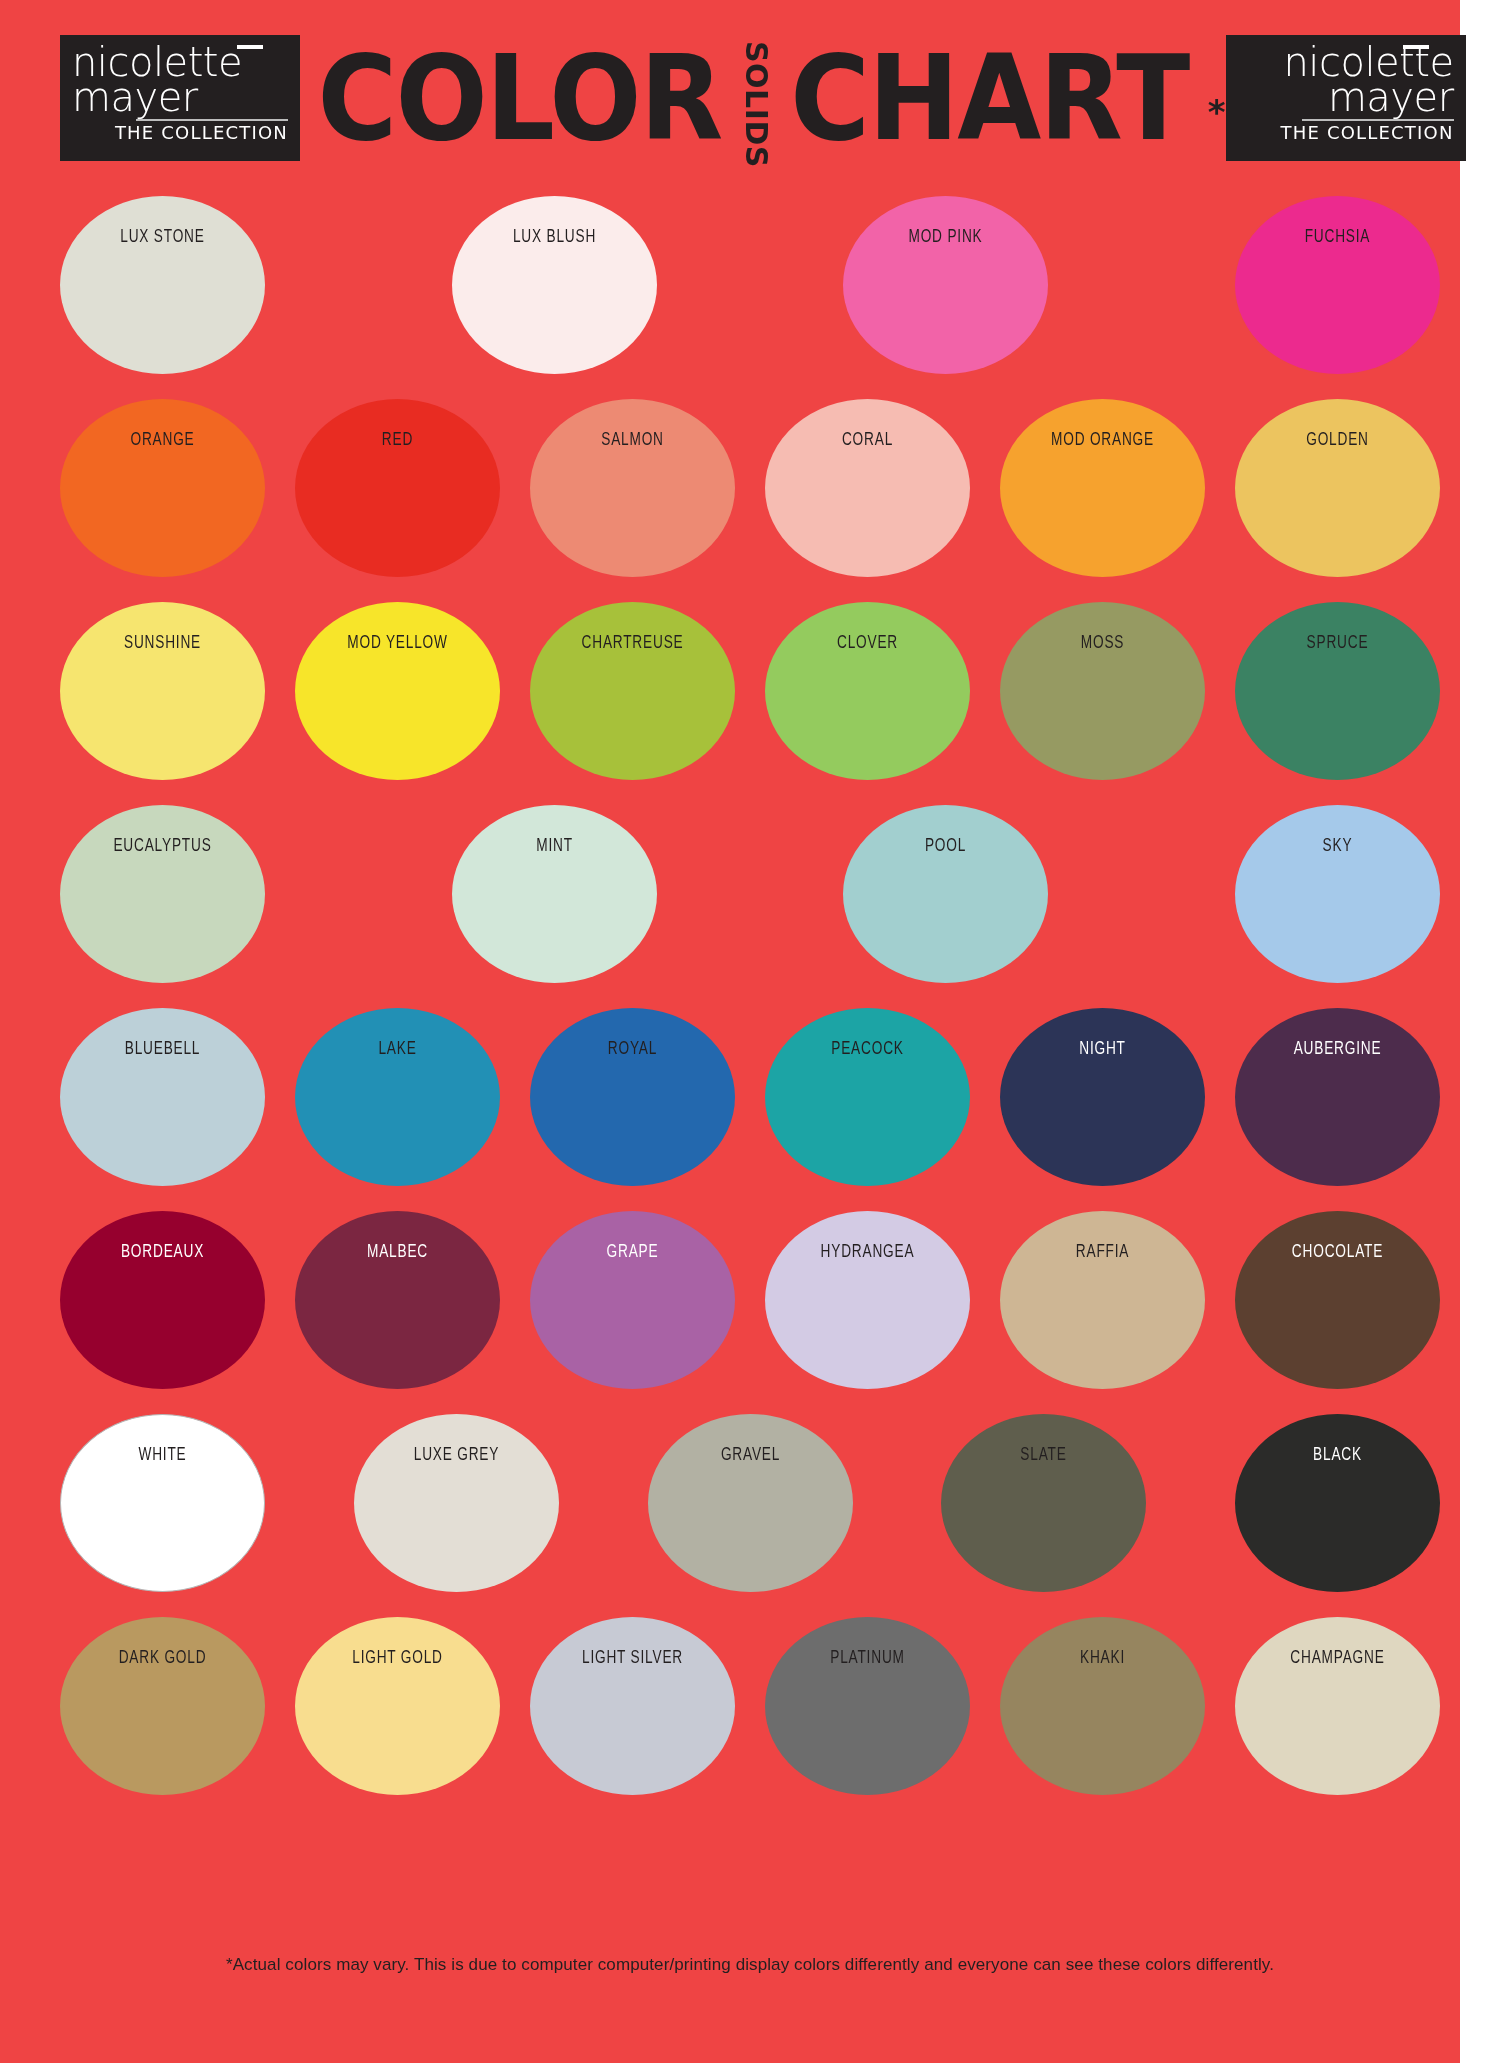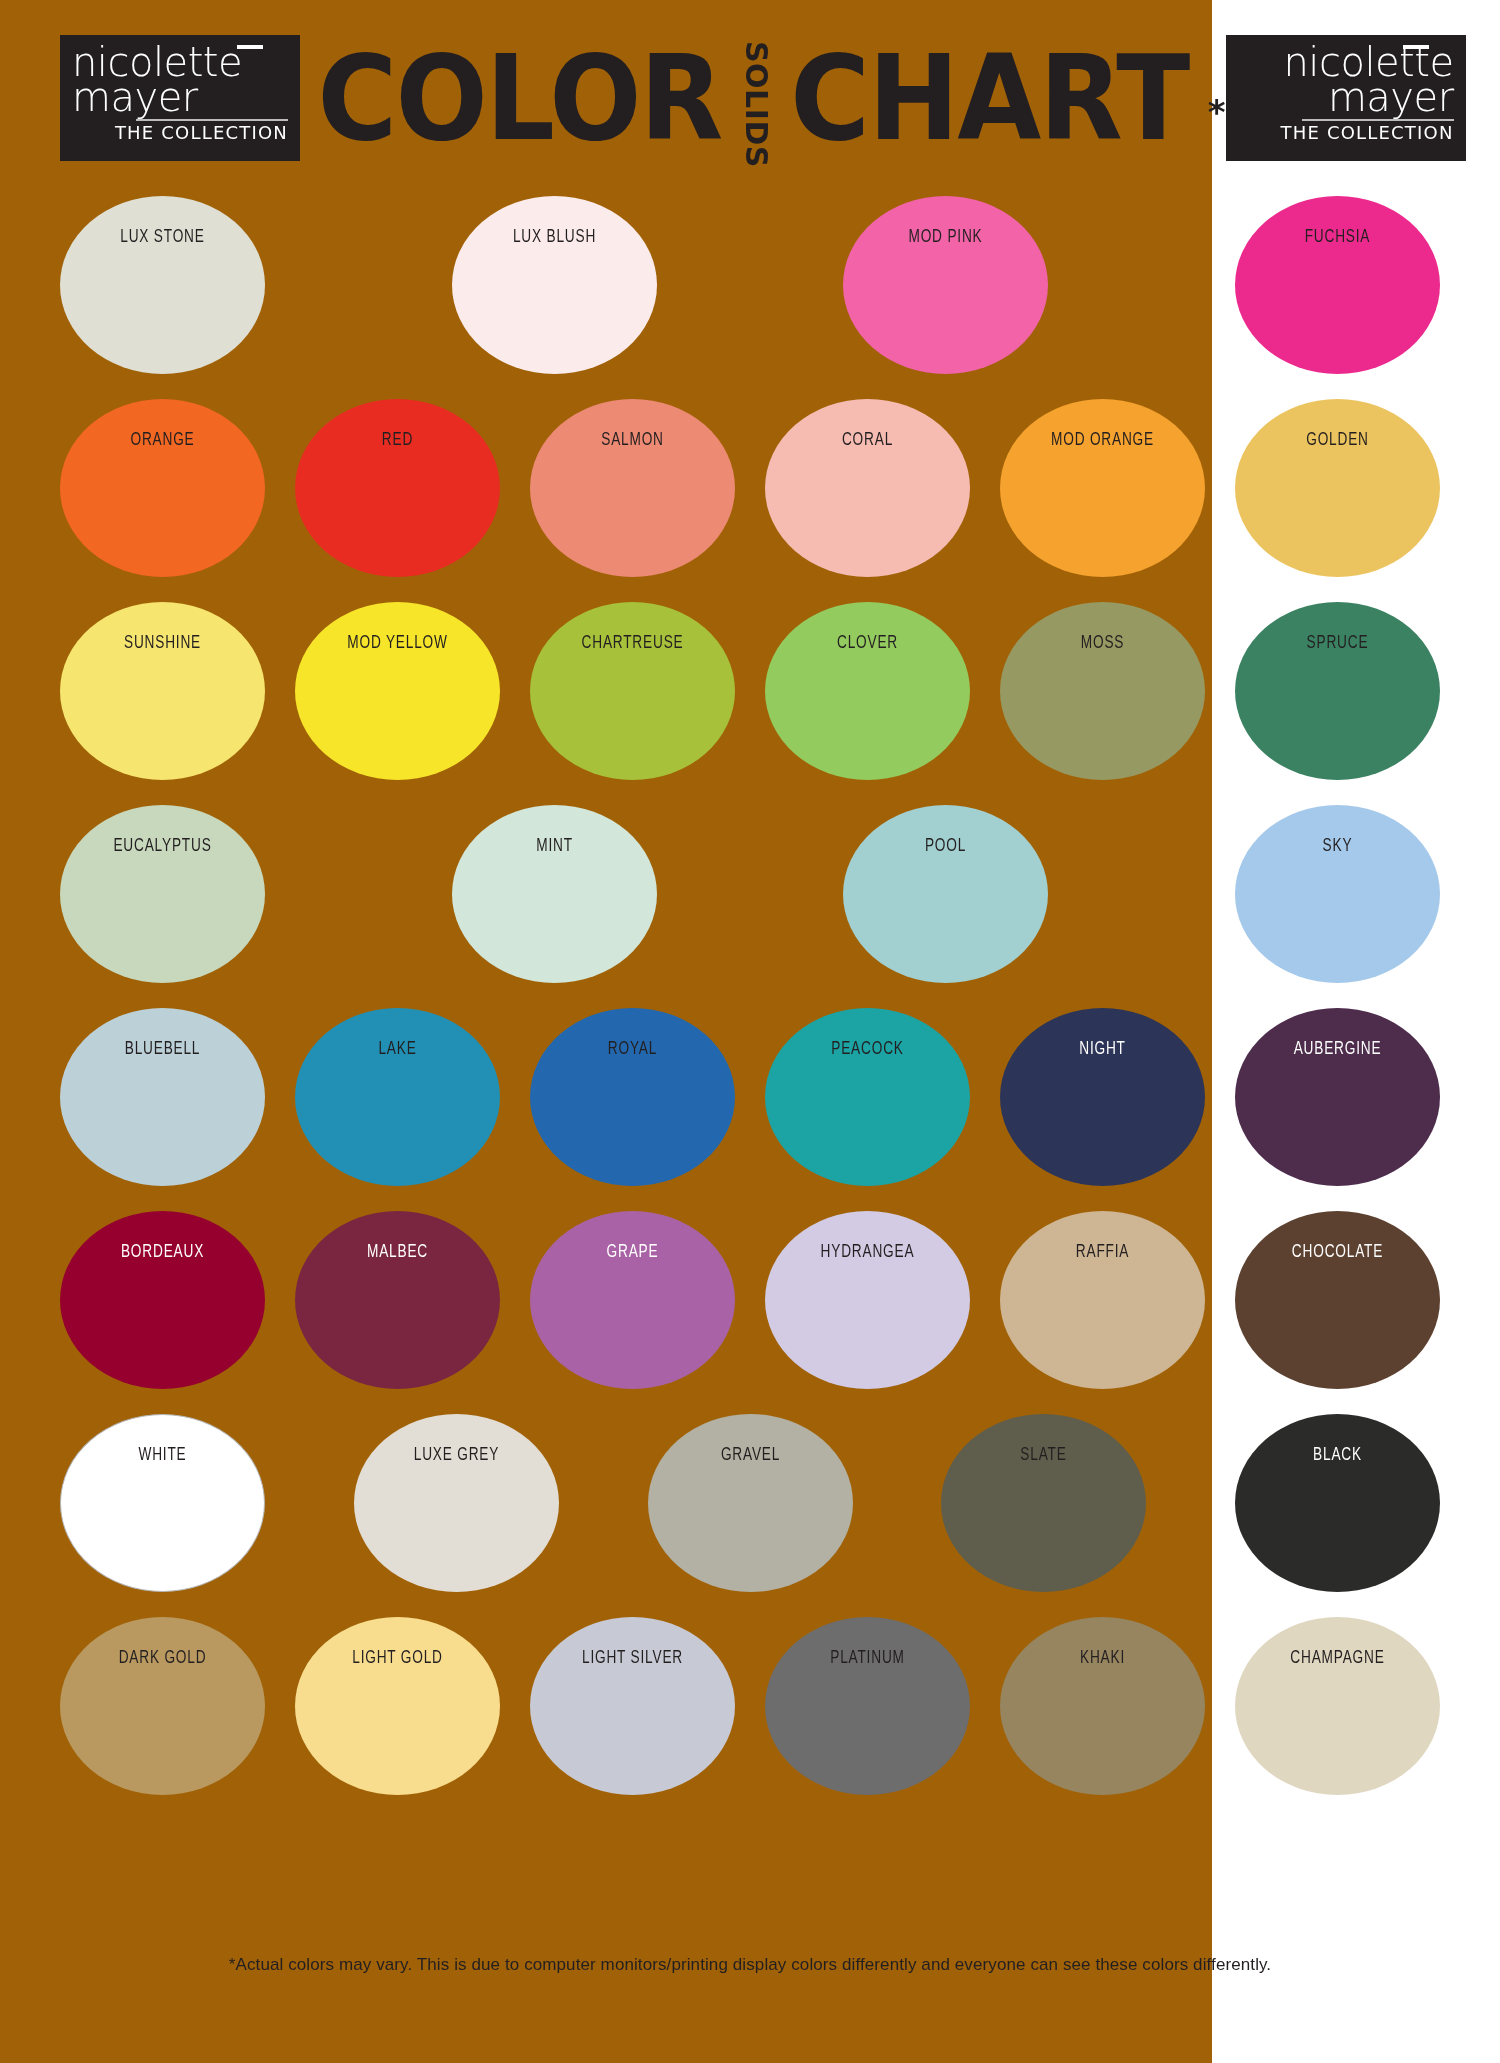--- a/index.html
+++ b/index.html
@@ -9,23 +9,23 @@
   }
   body {
     width: 1500px;
     height: 2063px;
     font-family: "Liberation Sans", sans-serif;
     -webkit-font-smoothing: antialiased;
     overflow: hidden;
   }
   .page {
     position: relative;
-    width: 1212px;
+    width: 1460px;
     height: 2063px;
-    background: #a16207;
+    background: #ef4444;
   }
 
   
   .header {
     position: absolute;
     left: 0;
     top: 0;
     width: 1500px;
     height: 196px;
     display: flex;
@@ -418,15 +418,15 @@
           <div class="swatch" style="background: rgb(150, 133, 95);"></div>
           <div class="swatch-label" style="color: rgb(35, 31, 32);">KHAKI</div>
         </div>
         <div class="cell">
           <div class="swatch" style="background: rgb(223, 215, 192);"></div>
           <div class="swatch-label" style="color: rgb(35, 31, 32);">CHAMPAGNE</div>
         </div>
       </div>
     </div>
 
-  <div class="footnote">*Actual colors may vary. This is due to computer monitors/printing display colors differently and everyone can see these colors differently.</div>
+  <div class="footnote">*Actual colors may vary. This is due to computer computer/printing display colors differently and everyone can see these colors differently.</div>
 
 </div>
 
 </body></html>

